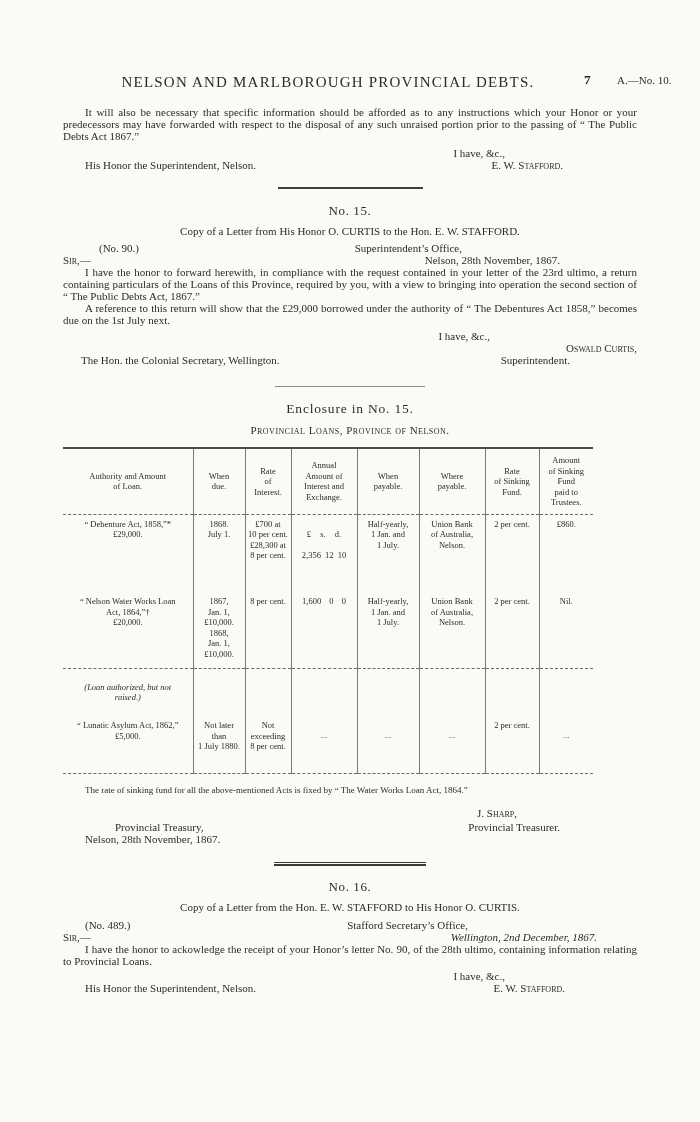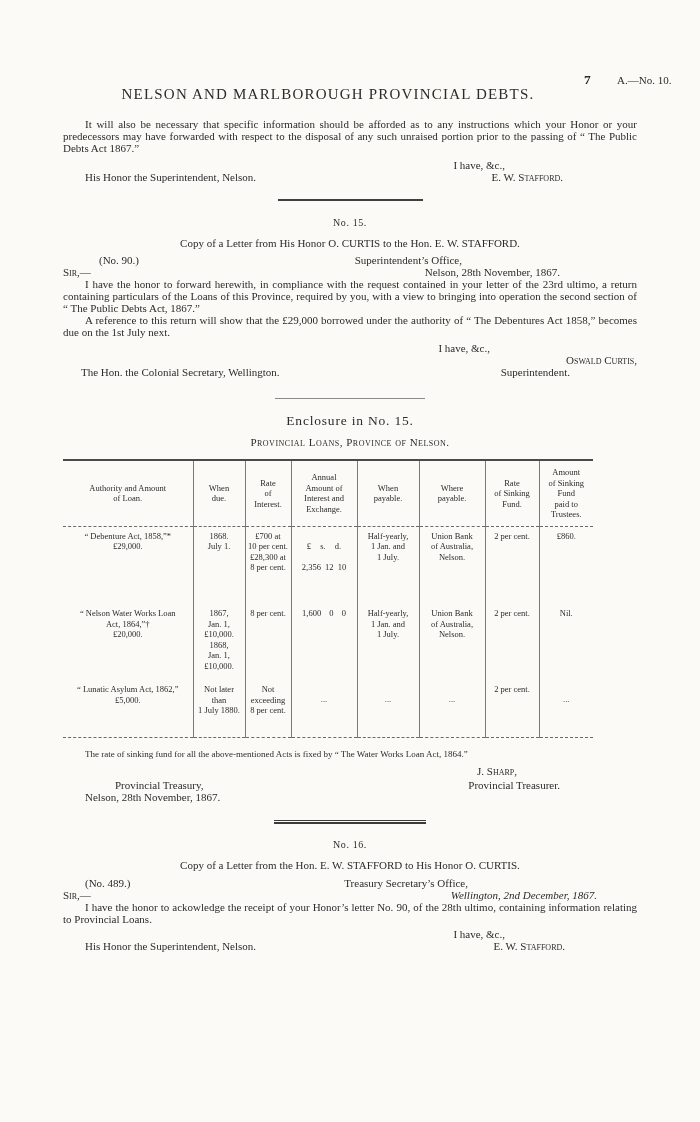--- a/index.html
+++ b/index.html
@@ -5,37 +5,37 @@
   html,body{margin:0;padding:0;background:#f4f3f0;}
   .page{
     position:relative;
     width:700px;height:1122px;
     background:#fbfaf7;
     font-family:"Liberation Serif","DejaVu Serif",serif;
     color:#2b2b2b;
     overflow:hidden;
     margin:0 auto;
   }
-  .content{position:absolute;left:63px;top:12px;width:574px;padding-top:74px;}
+  .content{position:absolute;left:63px;top:0;width:574px;padding-top:74px;}
   .doc-title{
     font-size:15px;font-weight:normal;letter-spacing:1.2px;
     text-align:center;margin:0 44px 0 0;line-height:16px;white-space:nowrap;
   }
   .pagenum{position:absolute;left:584px;top:72px;font-size:13.5px;font-weight:bold;}
   .docref{position:absolute;left:617px;top:74px;font-size:11px;}
   .bp{font-size:11px;line-height:12px;text-align:justify;text-indent:22px;margin:0;}
   .line{font-size:11px;line-height:12px;margin:0;}
   .right{text-align:right;}
   .flexrow{display:flex;justify-content:space-between;font-size:11px;line-height:12px;margin:0;}
   .sc{font-variant:small-caps;}
   .rule{margin-left:auto;margin-right:auto;}
   .rule-thick{width:145px;height:2px;background:#3f3f3f;}
   .rule-thin{width:150px;height:1px;background:#8a8a8a;}
   .rule-heavy{width:152px;height:1px;border-top:1.5px solid #3a3a3a;border-bottom:2.5px solid #3a3a3a;}
-  .no-heading{font-size:10px;font-weight:normal;letter-spacing:0.6px;text-align:center;margin:0;line-height:15px;}
+  .no-heading{font-size:13px;font-weight:normal;letter-spacing:0.6px;text-align:center;margin:0;line-height:15px;}
   .caption{font-size:11px;text-align:center;margin:0;line-height:12px;}
   .enc-heading{font-size:13.5px;font-weight:normal;letter-spacing:0.8px;text-align:center;margin:0;line-height:16px;}
   .enc-sub{font-size:11px;text-align:center;letter-spacing:0.5px;margin:0;line-height:13px;}
   
   .loans-table{
     border-collapse:collapse;table-layout:fixed;width:530px;
     font-size:8.5px;line-height:10.5px;margin:10px 0 0 0;
     border-top:2px solid #4a4a4a;
   }
   .loans-table th,.loans-table td{
@@ -178,54 +178,65 @@
           <td class="num-wide">1,600 0 0</td>
           <td>Half-yearly,
 1 Jan. and
 1 July.</td>
           <td>Union Bank
 of Australia,
 Nelson.</td>
           <td>2 per cent.</td>
           <td>Nil.</td>
         </tr>
+        <tr class="row-preamble">
+          <td class="it">(Loan authorized, but not
+raised.)</td>
+          <td></td>
+            <td></td>
+            <td></td>
+          <td></td>
+            <td></td>
+            <td></td>
+          <td></td>
+        </tr>
         <tr class="row-lunatic">
           <td>“ Lunatic Asylum Act, 1862,”
 £5,000.</td>
           <td>Not later
 than
 1 July 1880.</td>
           <td>Not
 exceeding
 8 per cent.</td>
           <td class="dots">...</td>
           <td class="dots">...</td>
           <td class="dots">...</td>
           <td>2 per cent.</td>
           <td class="dots">...</td>
         </tr>
       </tbody>
     </table>
 
     <p class="note" style="margin-top:11px;">The rate of sinking fund for all the above-mentioned Acts is fixed by “ The Water Works Loan Act, 1864.”</p>
 
-    <p class="line right sc" style="margin-top:5px;margin-right:120px;text-align:right;">J. Sharp,</p>
+    <p class="line right sc" style="margin-top:11px;margin-right:120px;text-align:right;">J. Sharp,</p>
     <div class="flexrow" style="margin-top:2px;">
       <span style="margin-left:52px;">Provincial Treasury,</span>
       <span style="margin-right:77px;">Provincial Treasurer.</span>
     </div>
     <p class="line" style="margin-left:22px;">Nelson, 28th November, 1867.</p>
 
     <div class="rule rule-heavy" style="margin-top:17px;"></div>
 
     <h3 class="no-heading" style="margin-top:13px;">No. 16.</h3>
     <p class="caption" style="margin-top:7px;">Copy of a Letter from the Hon. E. W. STAFFORD to His Honor O. CURTIS.</p>
     <div class="flexrow" style="margin-top:6px;">
       <span style="margin-left:22px;">(No. 489.)</span>
-      <span style="margin-right:169px;">Treasury Secretary’s Office,</span>
+      <span style="margin-right:169px;">Stafford Secretary’s Office,</span>
     </div>
     <div class="flexrow">
       <span class="sc">Sir,—</span>
       <span style="margin-right:40px;font-style:italic;">Wellington, 2nd December, 1867.</span>
     </div>
     <p class="bp">I have the honor to ackowledge the receipt of your Honor’s letter No. 90, of the 28th ultimo, containing information relating to Provincial Loans.</p>
     <p class="line right" style="margin-top:3px;margin-right:132px;">I have, &amp;c.,</p>
     <div class="flexrow">
       <span style="margin-left:22px;">His Honor the Superintendent, Nelson.</span>
       <span class="sc" style="margin-right:72px;">E. W. Stafford.</span>

